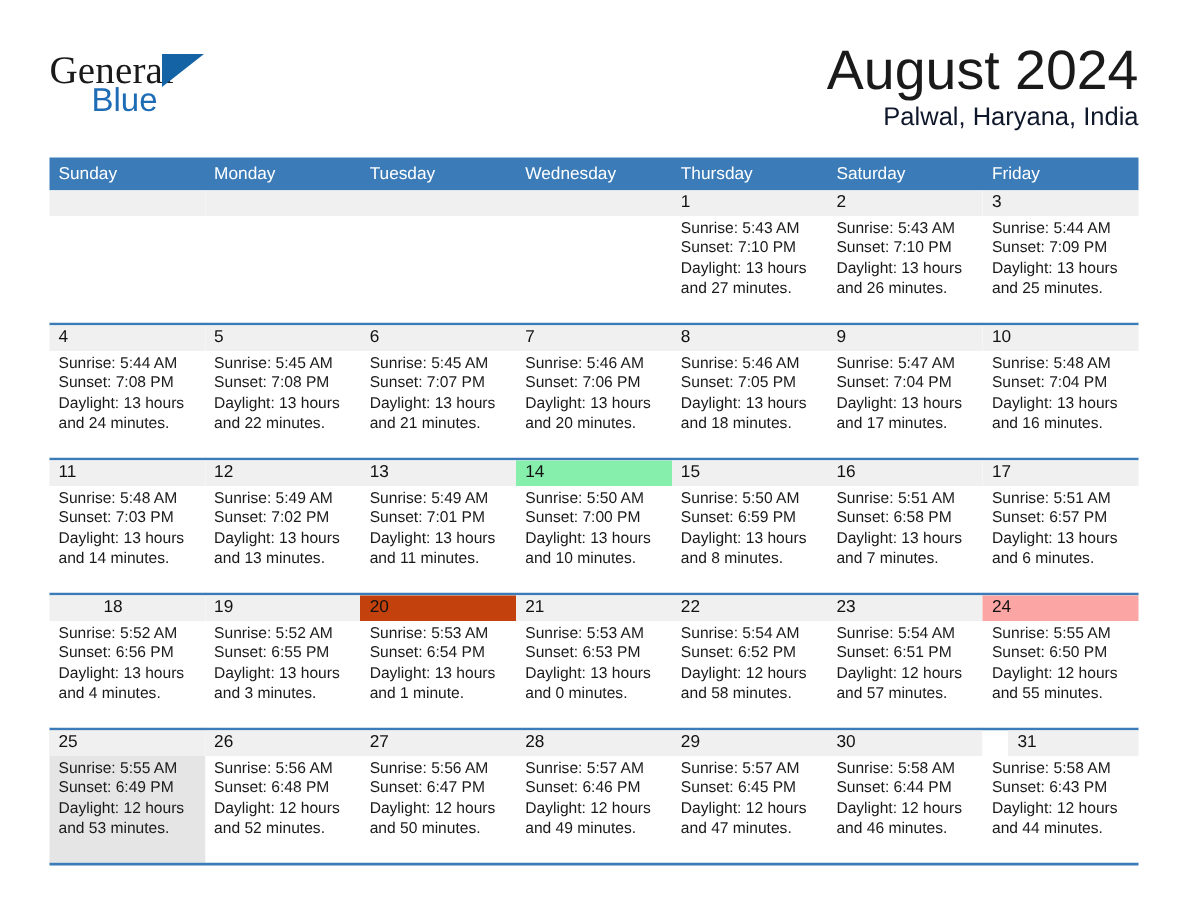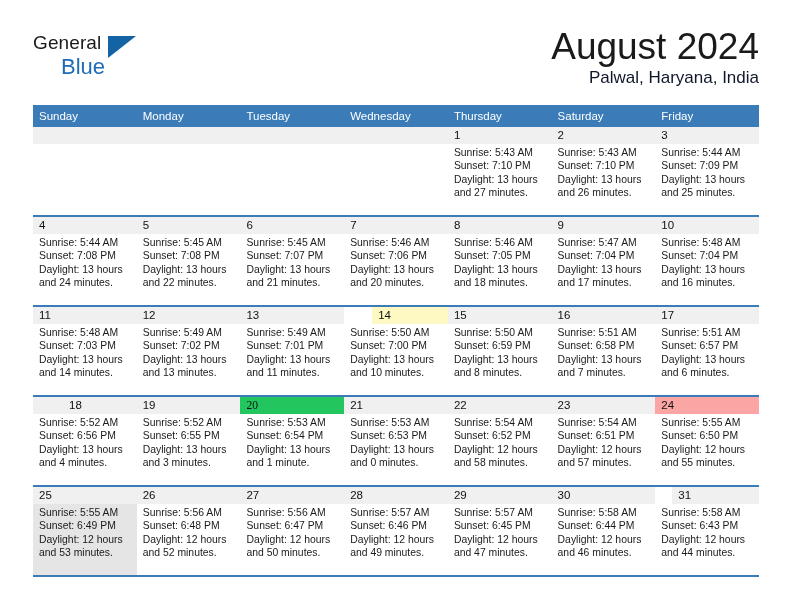--- a/index.html
+++ b/index.html
@@ -34,24 +34,24 @@
     position: absolute;
     left: 0;
     top: 2px;
     width: 220px;
     height: 56px;
   }
   .brand-general {
     position: absolute;
     left: 0;
     top: 0;
-    font-size: 19px;
+    font-size: 26px;
     letter-spacing: 0.1px;
     color: #1a1a1a;
-    font-family: Liberation Sans, sans-serif;
+    font-family: Liberation Serif, serif;
   }
   .brand-blue {
     position: absolute;
     left: 28px;
     top: 22px;
     font-size: 22px;
     color: #1d6cb5;
     font-family: "Liberation Sans", sans-serif;
   }
   .brand-triangle {
@@ -301,21 +301,21 @@
           <div class="day-cell" style="background: rgb(255, 255, 255);">
             <div class="daynum-band" style="background: rgb(240, 240, 240);">13</div>
             <div class="details">
               <div>Sunrise: 5:49 AM</div>
               <div>Sunset: 7:01 PM</div>
               <div>Daylight: 13 hours</div>
               <div>and 11 minutes.</div>
             </div>
           </div>
           <div class="day-cell" style="background: rgb(255, 255, 255);">
-            <div class="daynum-band" style="background: #fef9c3; margin-left: 28px;">14</div>
+            <div class="daynum-band" style="background: #86efac;">14</div>
             <div class="details">
               <div>Sunrise: 5:50 AM</div>
               <div>Sunset: 7:00 PM</div>
               <div>Daylight: 13 hours</div>
               <div>and 10 minutes.</div>
             </div>
           </div>
           <div class="day-cell" style="background: rgb(255, 255, 255);">
             <div class="daynum-band" style="background: rgb(240, 240, 240);">15</div>
             <div class="details">
@@ -357,21 +357,21 @@
           <div class="day-cell" style="background: rgb(255, 255, 255);">
             <div class="daynum-band" style="background: rgb(240, 240, 240);">19</div>
             <div class="details">
               <div>Sunrise: 5:52 AM</div>
               <div>Sunset: 6:55 PM</div>
               <div>Daylight: 13 hours</div>
               <div>and 3 minutes.</div>
             </div>
           </div>
           <div class="day-cell" style="background: rgb(255, 255, 255);">
-            <div class="daynum-band" style="background: #22c55e; font-family: Liberation Serif, serif;">20</div>
+            <div class="daynum-band" style="background: #c2410c;">20</div>
             <div class="details">
               <div>Sunrise: 5:53 AM</div>
               <div>Sunset: 6:54 PM</div>
               <div>Daylight: 13 hours</div>
               <div>and 1 minute.</div>
             </div>
           </div>
           <div class="day-cell" style="background: rgb(255, 255, 255);">
             <div class="daynum-band" style="background: rgb(240, 240, 240);">21</div>
             <div class="details">

